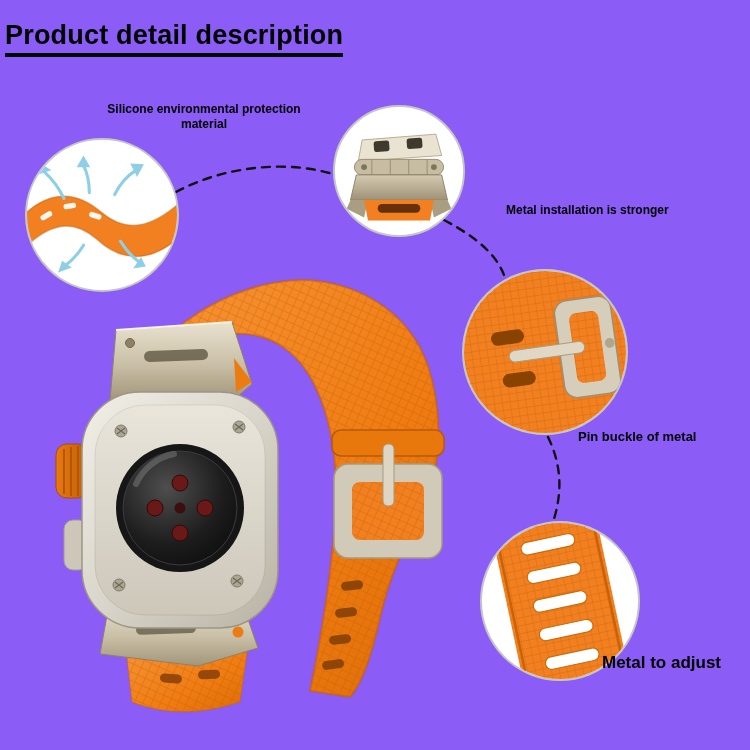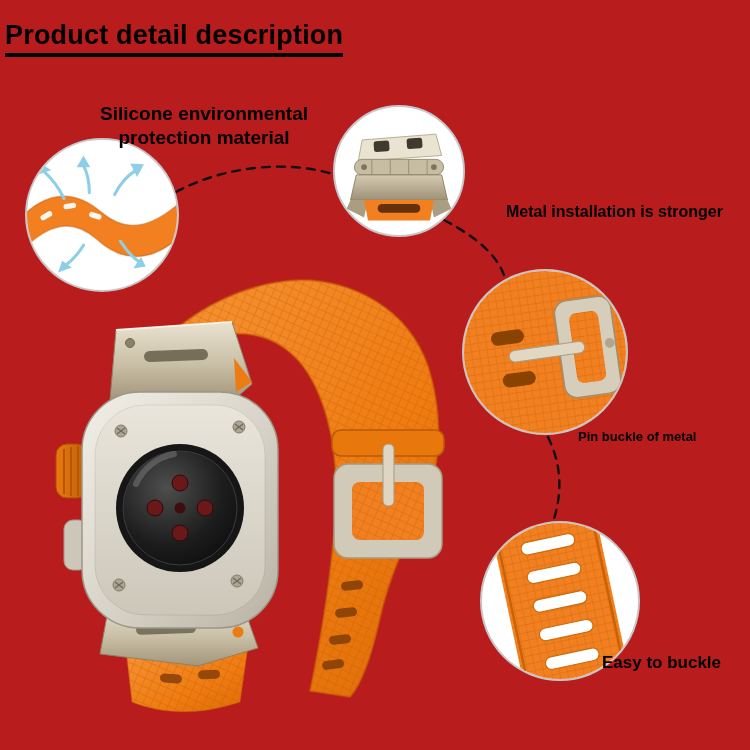--- a/index.html
+++ b/index.html
@@ -1,30 +1,30 @@
 <!DOCTYPE html>
 <html style="--band-orange: #f28021; --band-orange-dark: #d96b08; --titanium-light: #e9e2d0; --titanium-dark: #a2957a; --arrow-blue: #8ecfe8; --line-black: #111111;"><head>
 <meta charset="utf-8">
 <style>
   *{margin:0;padding:0;box-sizing:border-box}
   html,body{width:750px;height:750px;background:#fff;overflow:hidden}
   body{font-family:"Liberation Sans","DejaVu Sans",sans-serif;color:#000}
-  .stage{position:relative;width:750px;height:750px;background:#b91c1c}
+  .stage{position:relative;width:750px;height:750px;background:#8b5cf6}
   .title{position:absolute;left:5px;top:20px;font-size:27px;font-weight:bold;
          border-bottom:4px solid #000;padding-bottom:2px;display:inline-block;letter-spacing:.2px}
   .art{position:absolute;left:0;top:0;width:750px;height:750px;z-index:1}
   .callout{position:absolute;border:2px solid #c6c6c6;border-radius:50%;background:#fff;overflow:hidden;z-index:2}
   .callout svg{display:block;width:100%;height:100%}
   .c-silicone{left:25px;top:138px;width:154px;height:154px}
   .c-metal{left:333px;top:105px;width:132px;height:132px}
   .c-buckle{left:462px;top:269px;width:166px;height:166px}
   .c-adjust{left:480px;top:521px;width:160px;height:160px}
   .lbl{position:absolute;z-index:3;font-weight:bold}
-  .lbl-silicone{left:88px;top:102px;width:232px;text-align:center;font-size:19px;line-height:1.28}
-  .lbl-metal{left:506px;top:203px;font-size:16px;white-space:nowrap}
+  .lbl-silicone{left:88px;top:102px;width:232px;text-align:center;font-size:12px;line-height:1.28}
+  .lbl-metal{left:506px;top:203px;font-size:12px;white-space:nowrap}
   .lbl-buckle{left:578px;top:429px;font-size:13px;white-space:nowrap}
   .lbl-adjust{left:602px;top:653px;font-size:17px;white-space:nowrap}
   .dash{fill:none;stroke:var(--line-black,#111);stroke-width:2.4;stroke-dasharray:8 7;stroke-linecap:round}
   .f-orange{fill:var(--band-orange,#f28021)}
 </style>
 </head>
 <body>
 
 <div class="stage">
 
@@ -239,15 +239,15 @@
           <rect x="52" y="134" width="56" height="13" rx="6.5"></rect>
           <rect x="52" y="164" width="56" height="13" rx="6.5"></rect>
         </g>
       </g>
     </svg>
   </div>
 
   <div class="lbl lbl-silicone">Silicone environmental protection material</div>
   <div class="lbl lbl-metal">Metal installation is stronger</div>
   <div class="lbl lbl-buckle">Pin buckle of metal</div>
-  <div class="lbl lbl-adjust">Easy to buckle</div>
+  <div class="lbl lbl-adjust">Metal to adjust</div>
 
 </div>
 
 </body></html>

